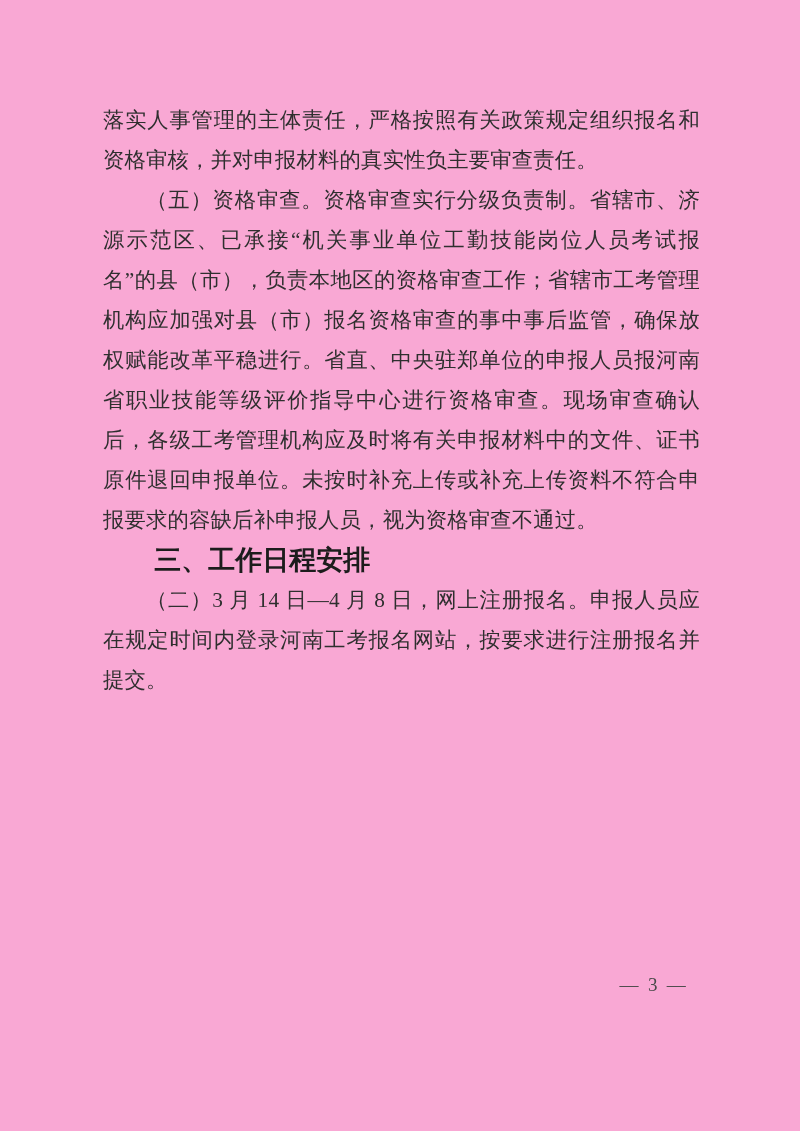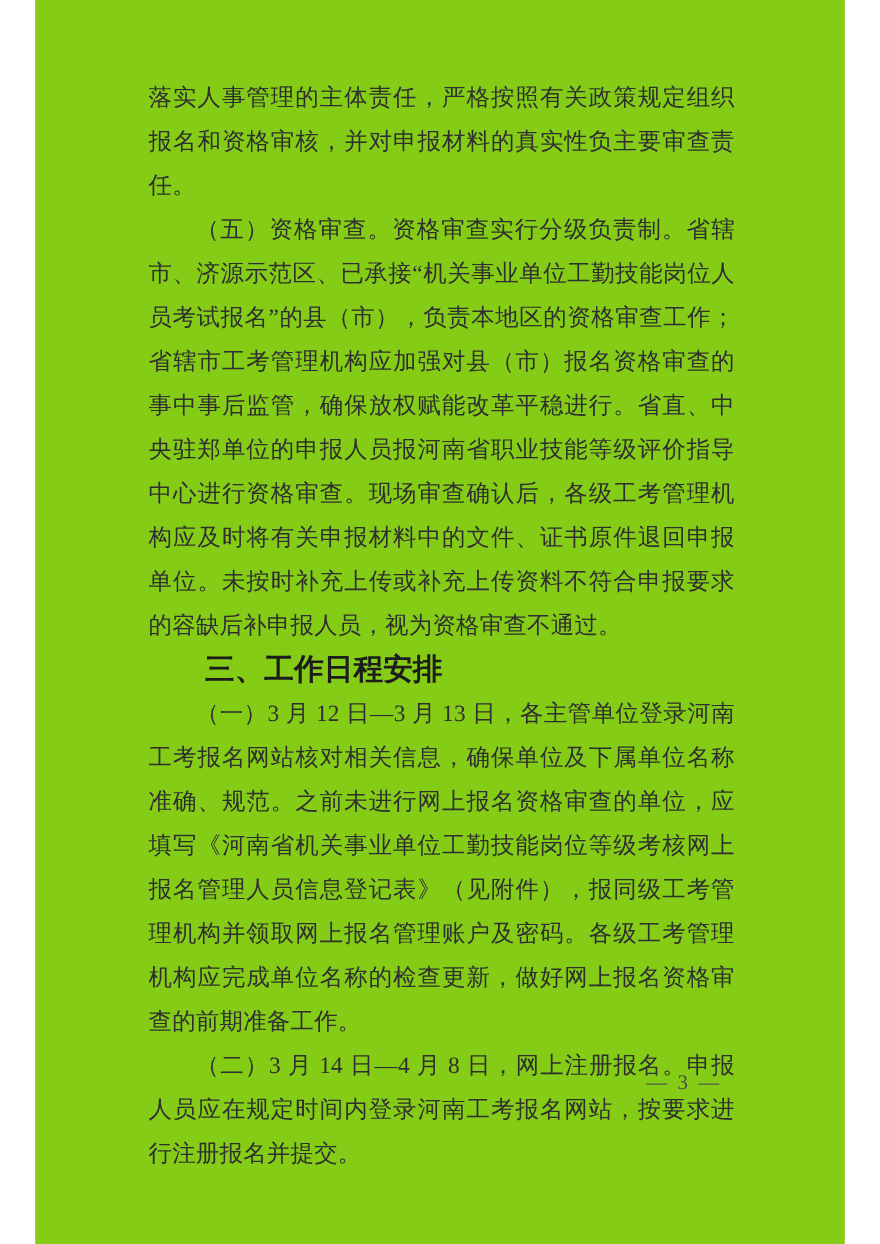--- a/index.html
+++ b/index.html
@@ -2,26 +2,26 @@
 <html><head>
 <meta charset="utf-8">
 <style>
   html, body {
     margin: 0;
     padding: 0;
     background: #ffffff;
   }
   .page {
     position: relative;
-    width: 736px;
+    width: 800px;
     height: 1131px;
     margin: 0 auto;
-    background: #84cc16;
+    background: #f9a8d4;
     box-sizing: border-box;
-    padding: 68px 100px 0 103px;
+    padding: 100px 100px 0 103px;
     overflow: hidden;
   }
   .doc-body p,
   .doc-body h2 {
     margin: 0;
     padding: 0;
   }
   .body-para {
     font-family: "Liberation Serif", "DejaVu Serif", serif;
     font-size: 21.3px;
@@ -55,17 +55,16 @@
   }
 </style>
 </head>
 <body>
 
 <div class="page">
   <div class="doc-body">
     <p class="body-para">落实人事管理的主体责任，严格按照有关政策规定组织报名和资格审核，并对申报材料的真实性负主要审查责任。</p>
     <p class="body-para indent">（五）资格审查。资格审查实行分级负责制。省辖市、济源示范区、已承接“机关事业单位工勤技能岗位人员考试报名”的县（市），负责本地区的资格审查工作；省辖市工考管理机构应加强对县（市）报名资格审查的事中事后监管，确保放权赋能改革平稳进行。省直、中央驻郑单位的申报人员报河南省职业技能等级评价指导中心进行资格审查。现场审查确认后，各级工考管理机构应及时将有关申报材料中的文件、证书原件退回申报单位。未按时补充上传或补充上传资料不符合申报要求的容缺后补申报人员，视为资格审查不通过。</p>
     <h2 class="section-heading">三、工作日程安排</h2>
-    <p class="body-para indent">（一）3 月 12 日—3 月 13 日，各主管单位登录河南工考报名网站核对相关信息，确保单位及下属单位名称准确、规范。之前未进行网上报名资格审查的单位，应填写《河南省机关事业单位工勤技能岗位等级考核网上报名管理人员信息登记表》（见附件），报同级工考管理机构并领取网上报名管理账户及密码。各级工考管理机构应完成单位名称的检查更新，做好网上报名资格审查的前期准备工作。</p>
     <p class="body-para indent">（二）3 月 14 日—4 月 8 日，网上注册报名。申报人员应在规定时间内登录河南工考报名网站，按要求进行注册报名并提交。</p>
   </div>
   <div class="page-number">— 3 —</div>
 </div>
 
 </body></html>

